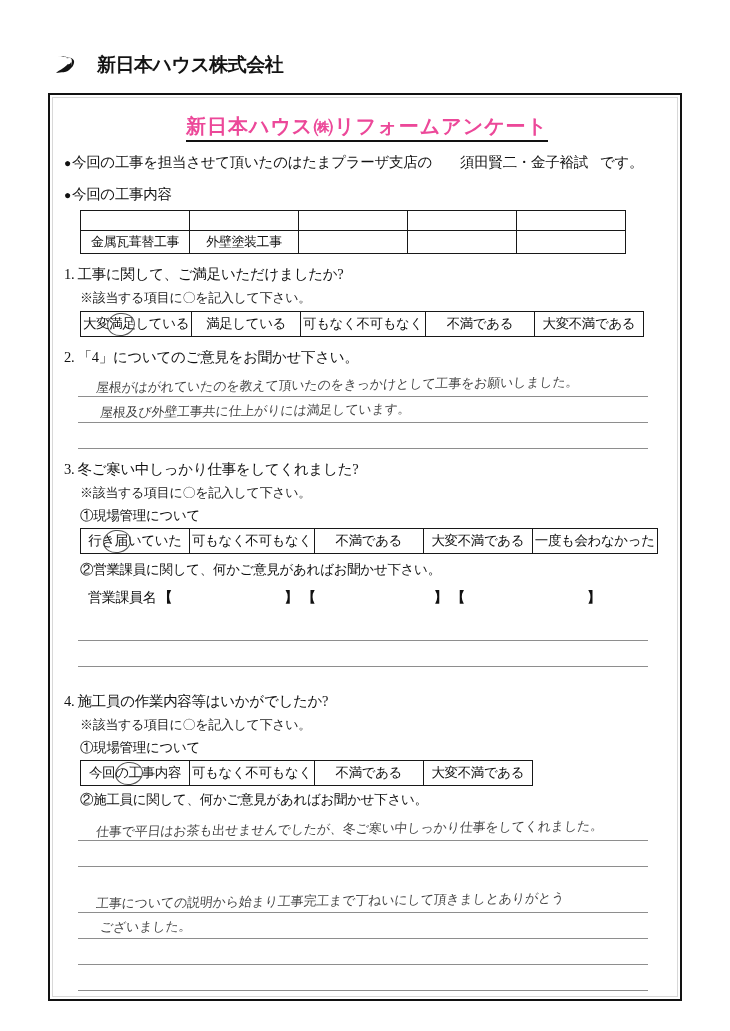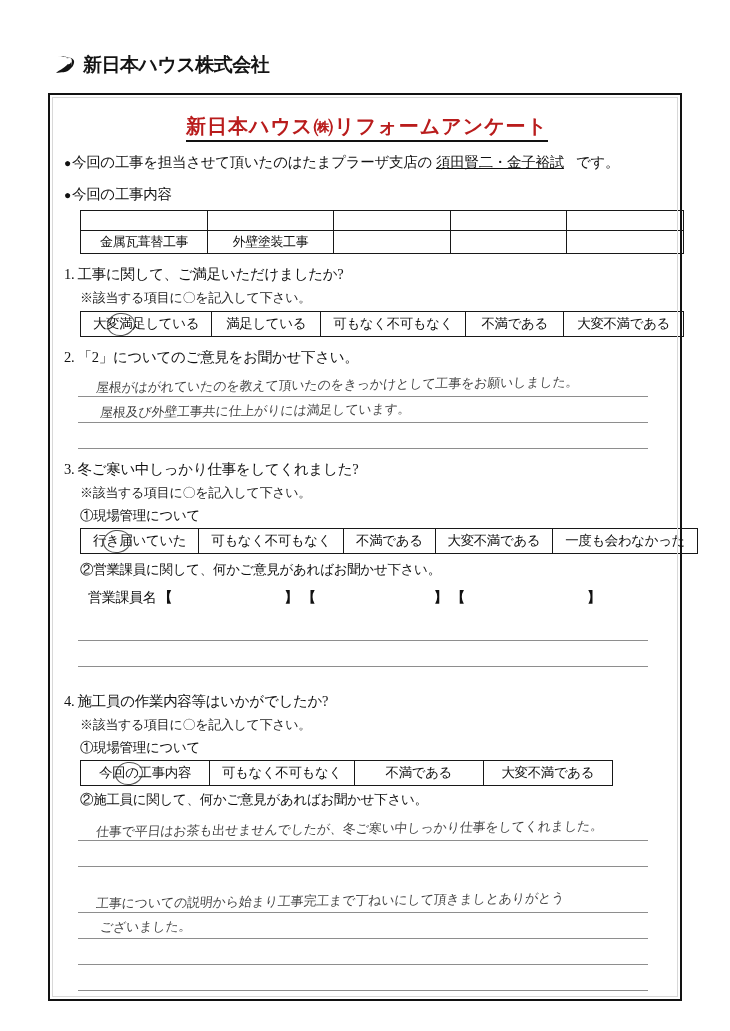--- a/index.html
+++ b/index.html
@@ -20,21 +20,21 @@
   .doc-header {
     position: absolute;
     left: 0; top: 52px;
     width: 730px;
     height: 44px;
   }
   .logo-block {
     position: absolute;
     left: 52px; top: 0px;
     display: flex;
-    gap: 5px;
+    gap: 19px;
   }
   .logo-mark {
     width: 26px; height: 26px;
     position: relative;
     flex: none;
   }
   .logo-mark svg { display:block; }
   .logo-text {
     font-family: "DejaVu Sans", sans-serif;
     font-size: 19px;
@@ -86,51 +86,51 @@
   }
 
   
   .form-title {
     text-align: center;
     font-family: "DejaVu Sans", sans-serif;
     font-size: 20px;
     font-weight: bold;
     letter-spacing: 1px;
     margin: 18px 0 0 0;
-    color: #b91c1c;
+    color: #ec4899;
   }
   .form-title span {
     border-bottom: 2px solid #121212;
     padding-bottom: 2px;
   }
 
   
   .bullet-line {
     font-size: 14.5px;
     margin: 13px 0 0 14px;
     letter-spacing: -0.3px;
     white-space: nowrap;
   }
   .bullet-line .b { font-size: 12px; margin-right: 1px; }
-  .staff-names { margin-left: 4px; text-decoration: underline; }
+  .staff-names { margin-left: 28px; }
   .polite-tail { margin-left: 12px; }
 
   
   .opt-table {
     border-collapse: collapse;
     margin-left: 30px;
     table-layout: fixed;
   }
   .opt-table td {
     border: 1.4px solid #181818;
     height: 22px;
     text-align: center;
     font-size: 13.5px;
     letter-spacing: -0.4px;
-    padding: 1px 12px;
+    padding: 1px 2px;
     white-space: nowrap;
     position: relative;
   }
   .work-table { margin-top: 6px; }
   .work-table td {
     height: 20px;
     font-size: 13px;
   }
   .work-table tr.blank-row td { height: 17px; }
 
@@ -278,21 +278,21 @@
         <td style="width:104px">満足している</td>
         <td style="width:104px">可もなく不可もなく</td>
         <td style="width:104px">不満である</td>
         <td style="width:104px">大変不満である</td>
       </tr>
     </tbody>
       </table>
 
     <div class="q">
       <span>2.</span>
-      <span>「2」についてのご意見をお聞かせ下さい。</span>
+      <span>「4」についてのご意見をお聞かせ下さい。</span>
     </div>
     <div class="write-lines">
       <div class="wline">
         <span class="hand">屋根がはがれていたのを教えて頂いたのをきっかけとして工事をお願いしました。</span>
       </div>
       <div class="wline">
         <span class="hand h2">屋根及び外壁工事共に仕上がりには満足しています。</span>
       </div>
       <div class="wline"></div>
     </div>

